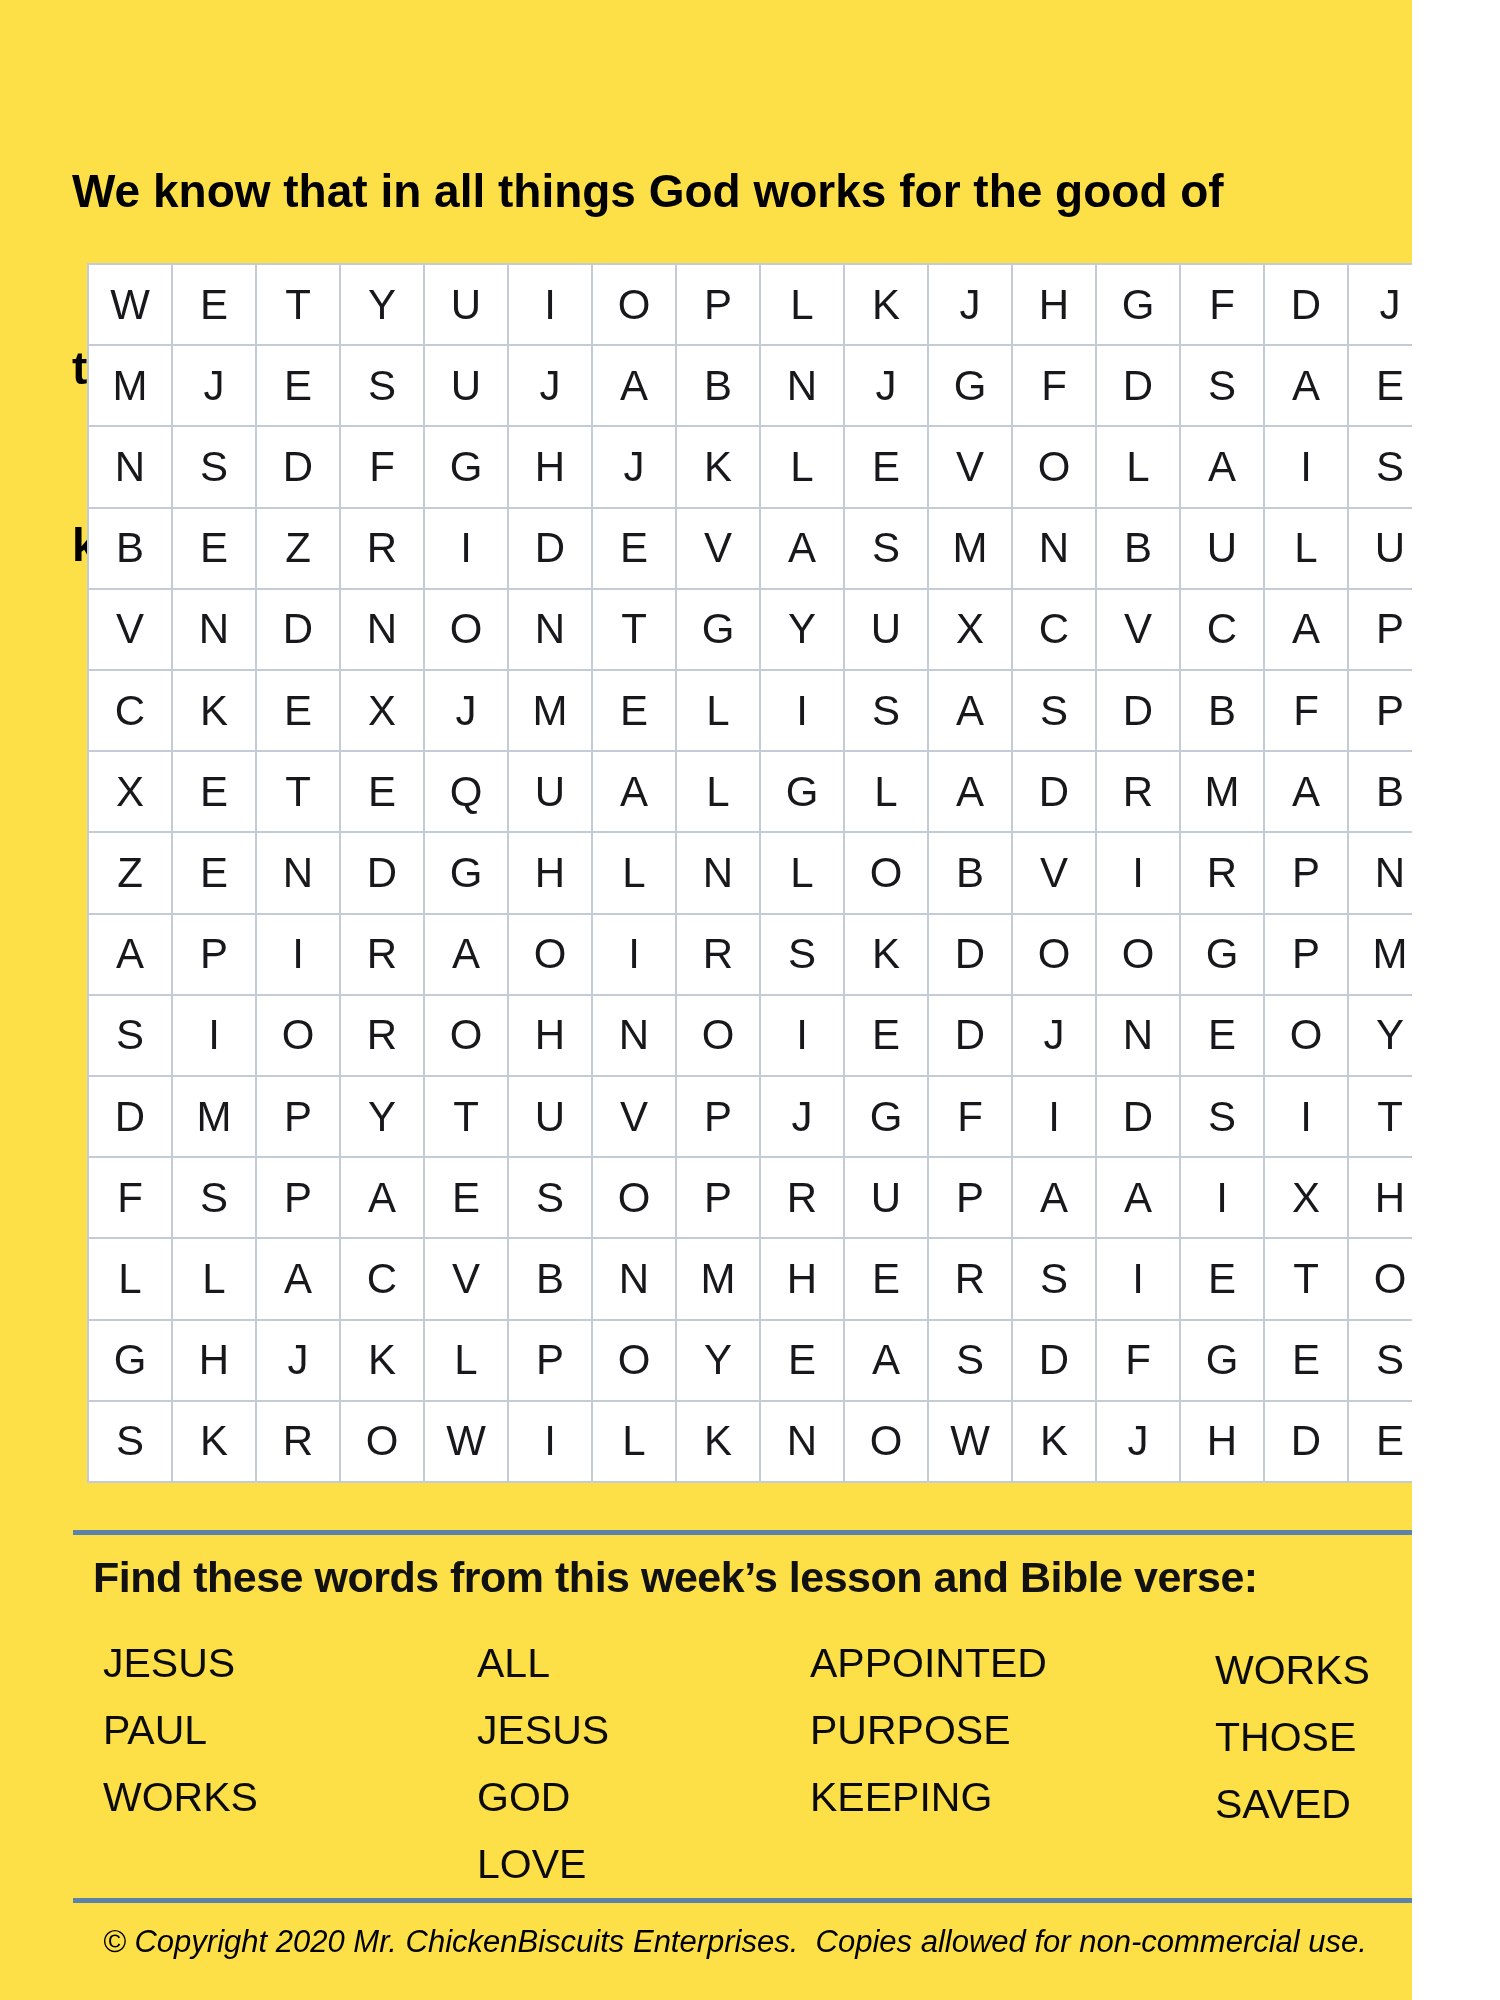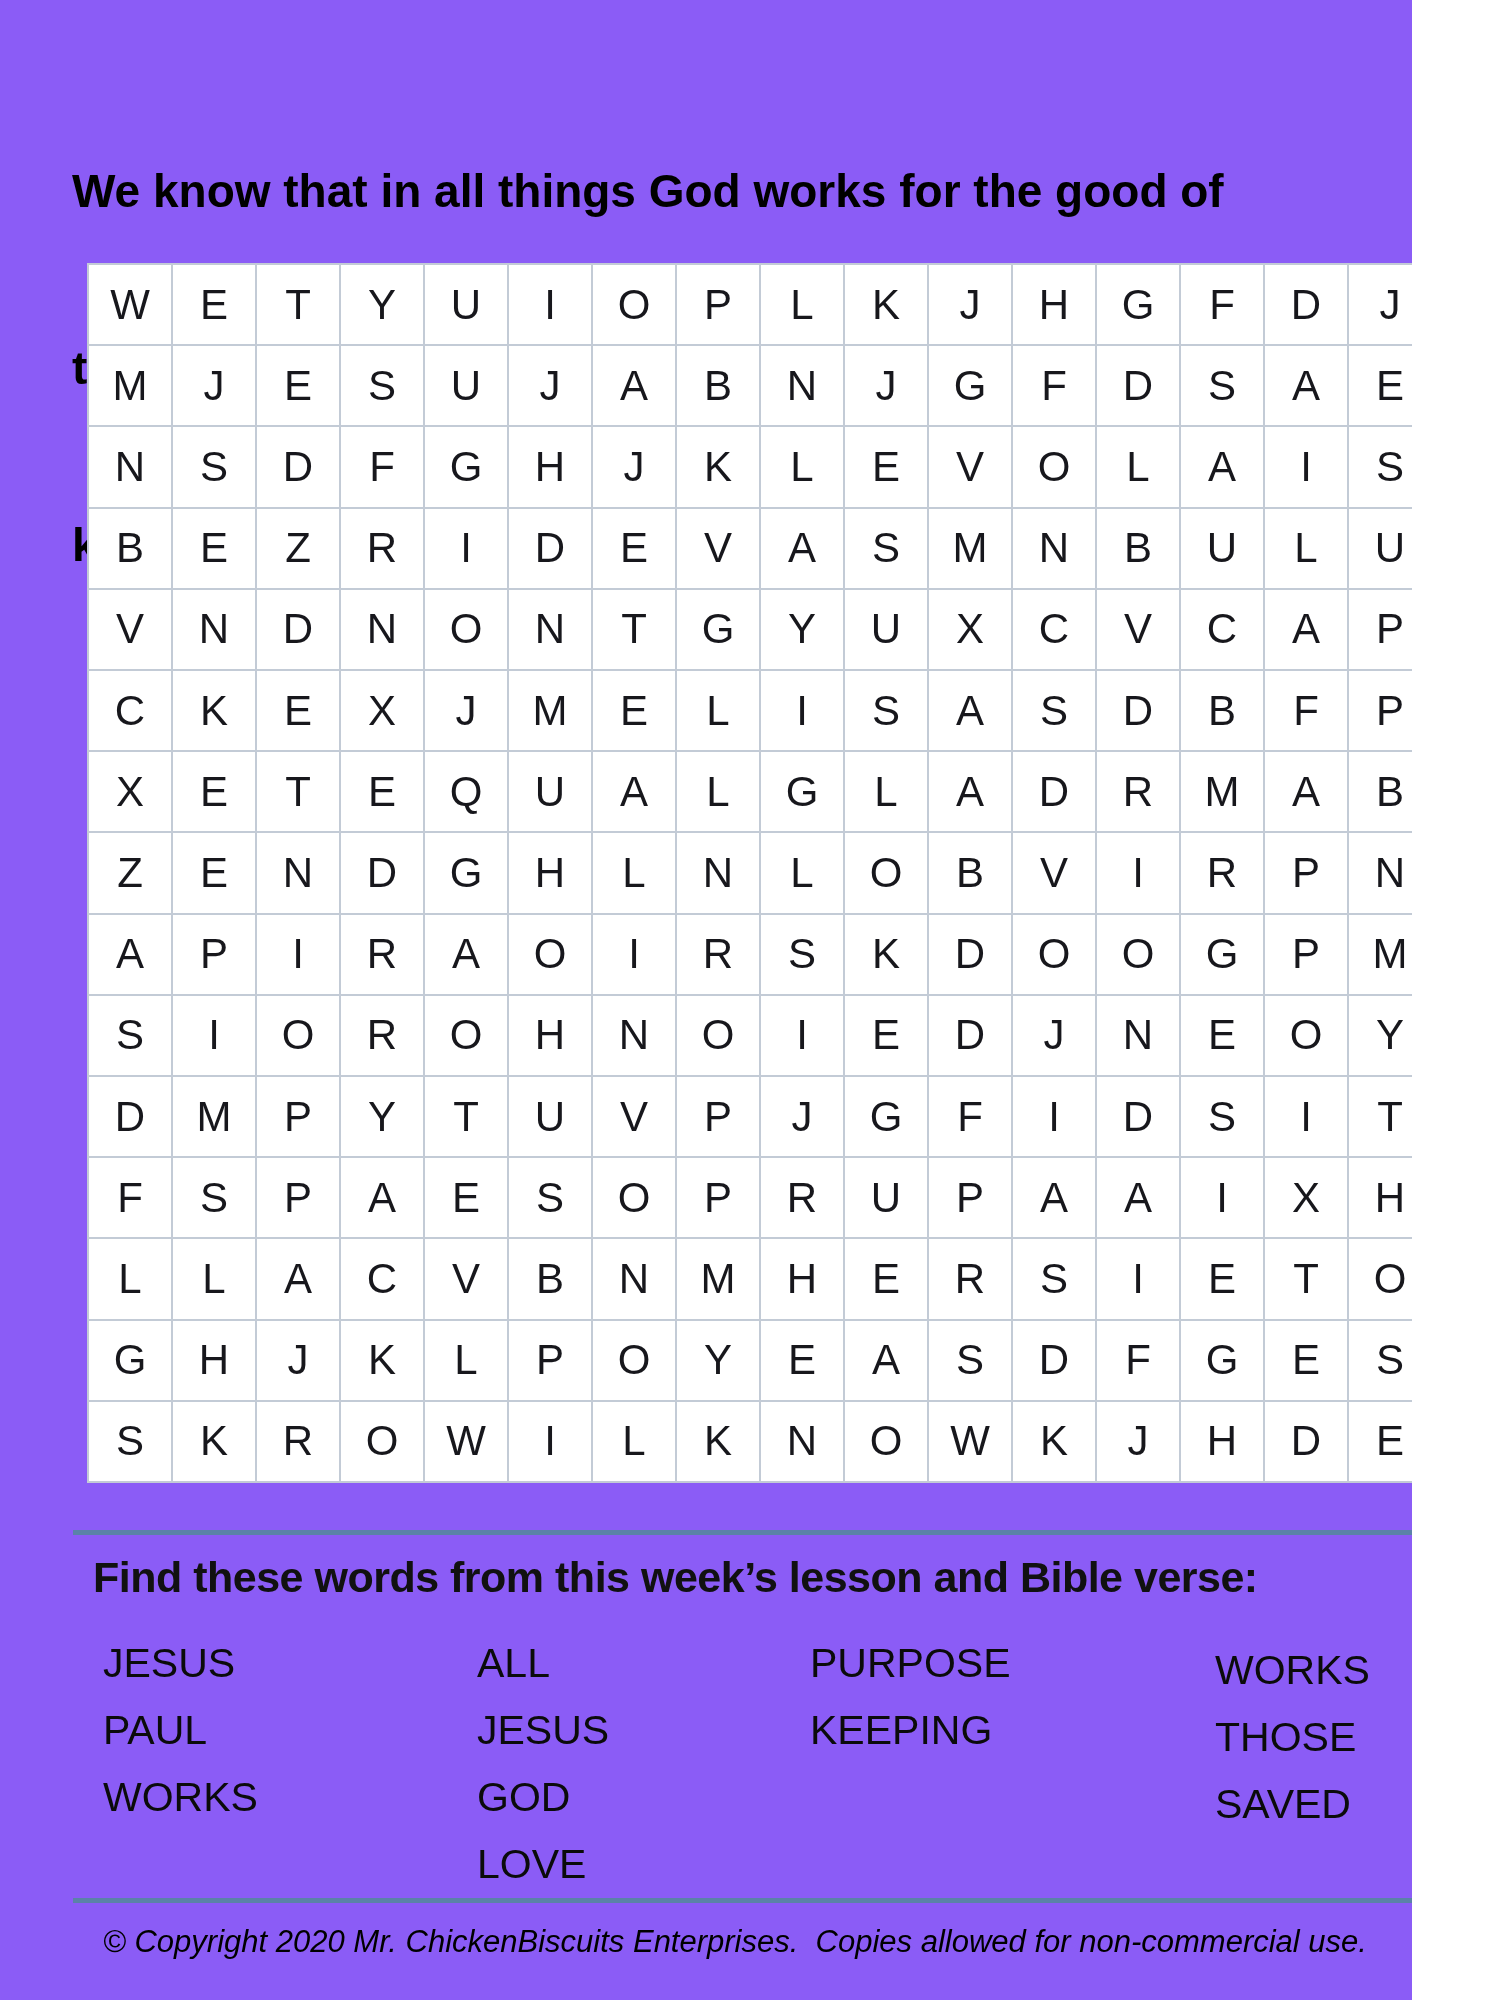--- a/index.html
+++ b/index.html
@@ -3,21 +3,21 @@
 <meta charset="utf-8">
 <style>
   * { margin: 0; padding: 0; box-sizing: border-box; }
   html, body { background: #ffffff; }
   body { font-family: "Liberation Sans", sans-serif; }
 
   .page {
     position: relative;
     width: 1412px;
     height: 2000px;
-    background: #8b5cf6;
+    background: #fde047;
     overflow: hidden;
   }
 
   
   .verse {
     position: absolute;
     left: 72px;
     top: 44px;
     width: 1340px;
     font-weight: 700;
@@ -368,20 +368,21 @@
         <div>PAUL</div>
         <div>WORKS</div>
       </div>
       <div class="word-col c1">
         <div>ALL</div>
         <div>JESUS</div>
         <div>GOD</div>
         <div>LOVE</div>
       </div>
       <div class="word-col c2">
+        <div>APPOINTED</div>
         <div>PURPOSE</div>
         <div>KEEPING</div>
       </div>
       <div class="word-col c3">
         <div>WORKS</div>
         <div>THOSE</div>
         <div>SAVED</div>
       </div>
     </div>
 

